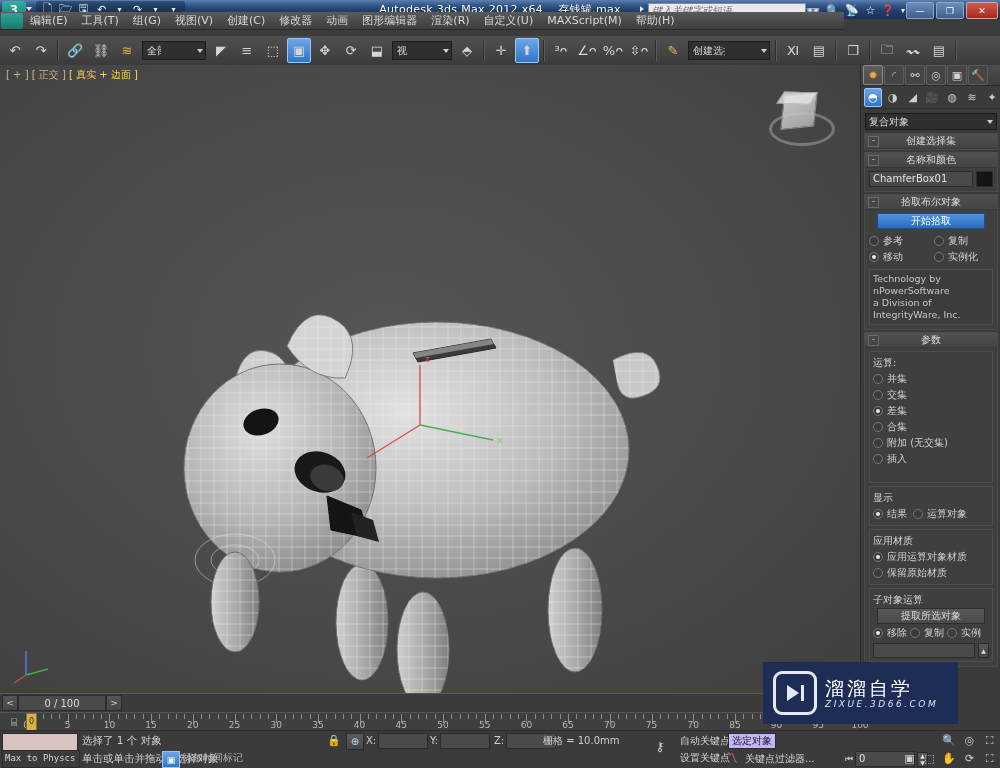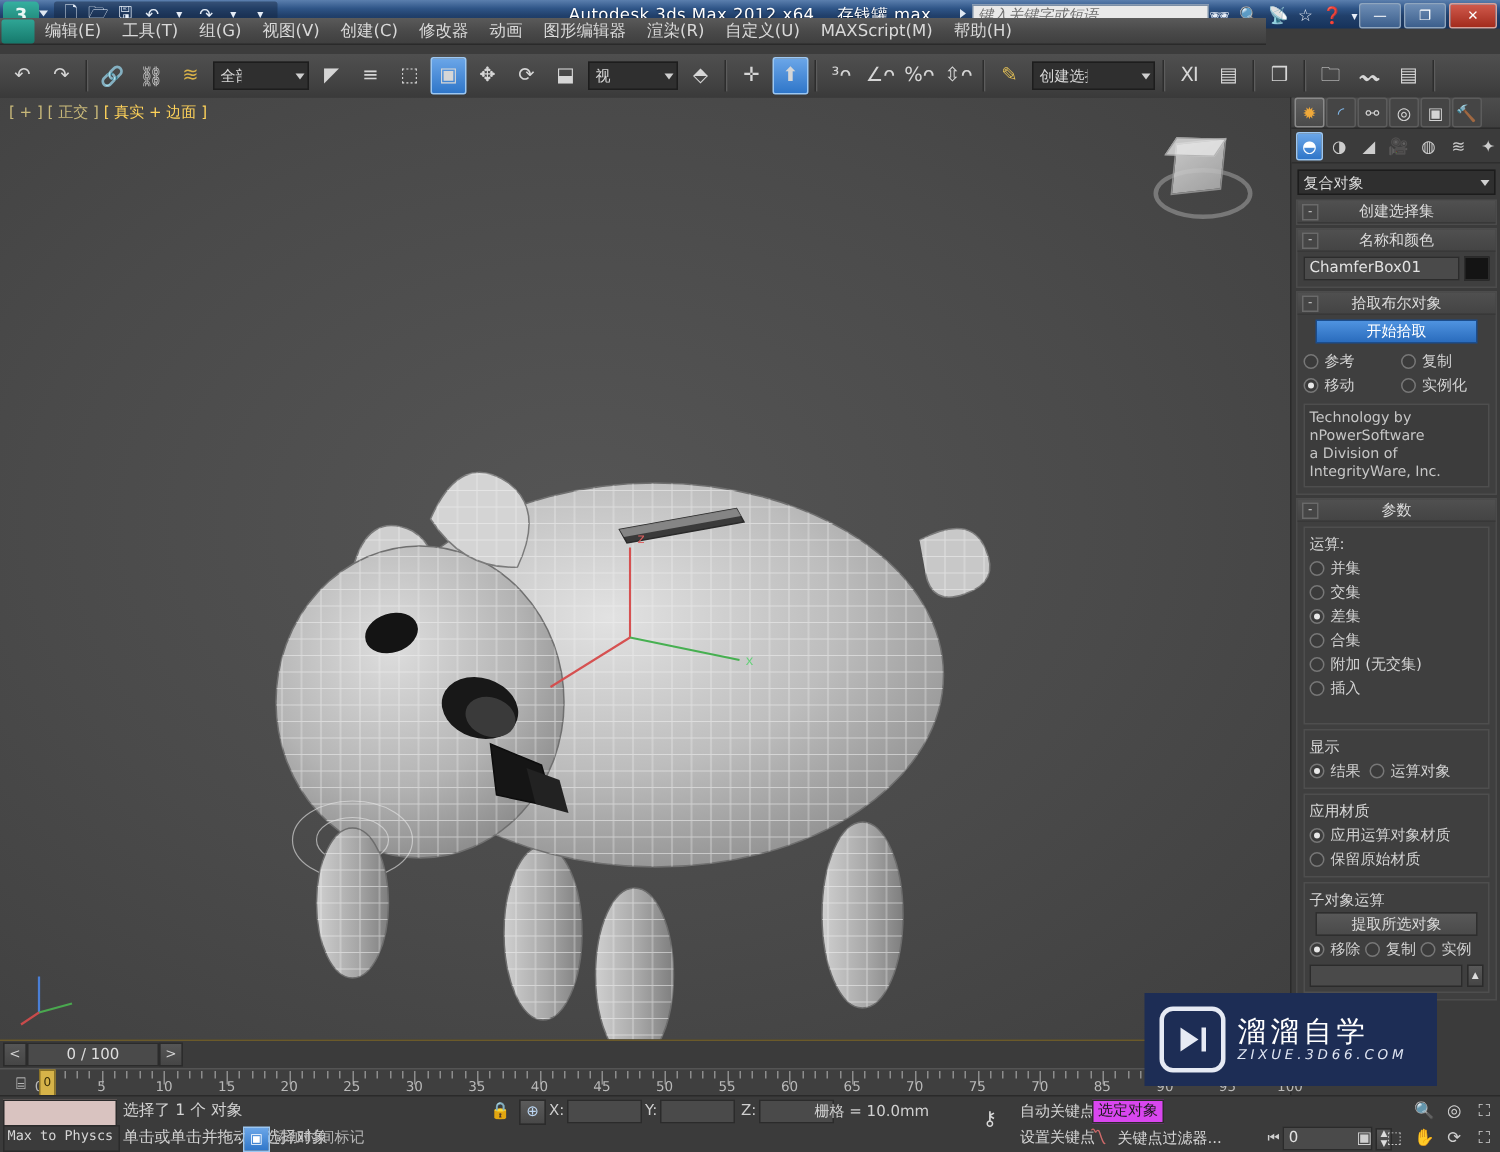--- a/index.html
+++ b/index.html
@@ -160,21 +160,21 @@
              background:linear-gradient(180deg,#6ba6e8,#2f76c9);border:1px solid #9cc7f2;
              display:flex;align-items:center;justify-content:center;color:#fff;font-size:9px;}
   .coord{position:absolute;top:2px;height:15px;display:flex;align-items:center;gap:2px;color:#cfcfcf;font-size:10px;}
   .coordbox{width:48px;height:14px;background:#4a4a4a;border:1px solid #2b2b2b;}
   .st-grid{position:absolute;left:543px;top:3px;color:#cfcfcf;font-size:10px;}
   .st-tm{position:absolute;left:183px;top:20px;color:#b6b6b6;font-size:10px;}
   .st-key{position:absolute;left:648px;top:3px;width:24px;height:24px;color:#d8d8d8;font-size:13px;
           display:flex;align-items:center;justify-content:center;}
   .st-auto{position:absolute;left:680px;top:3px;color:#d6d6d6;font-size:10px;}
   .st-setkey{position:absolute;left:680px;top:20px;color:#d6d6d6;font-size:10px;}
-  .st-selobj{position:absolute;left:728px;top:2px;height:14px;background:#d946ef;color:#1b1b1b;font-size:10px;
+  .st-selobj{position:absolute;left:728px;top:2px;height:14px;background:#c4b5fd;color:#1b1b1b;font-size:10px;
              padding:0 3px;line-height:14px;border:1px solid #2b2b2b;}
   .st-curve{position:absolute;left:726px;top:20px;color:#d06a6a;font-size:12px;}
   .st-filter{position:absolute;left:745px;top:21px;color:#d6d6d6;font-size:10px;}
   .st-spin{position:absolute;left:845px;top:20px;display:flex;align-items:center;gap:2px;}
   .st-spinbox{width:55px;height:14px;background:#4a4a4a;border:1px solid #2b2b2b;color:#e0e0e0;font-size:10px;
               line-height:14px;padding-left:3px;}
   .st-navs{position:absolute;right:2px;top:2px;display:flex;gap:3px;}
   .st-navs2{position:absolute;right:2px;top:20px;display:flex;gap:3px;}
   .nv{width:17px;height:15px;display:flex;align-items:center;justify-content:center;color:#cfcfcf;font-size:11px;}
 

